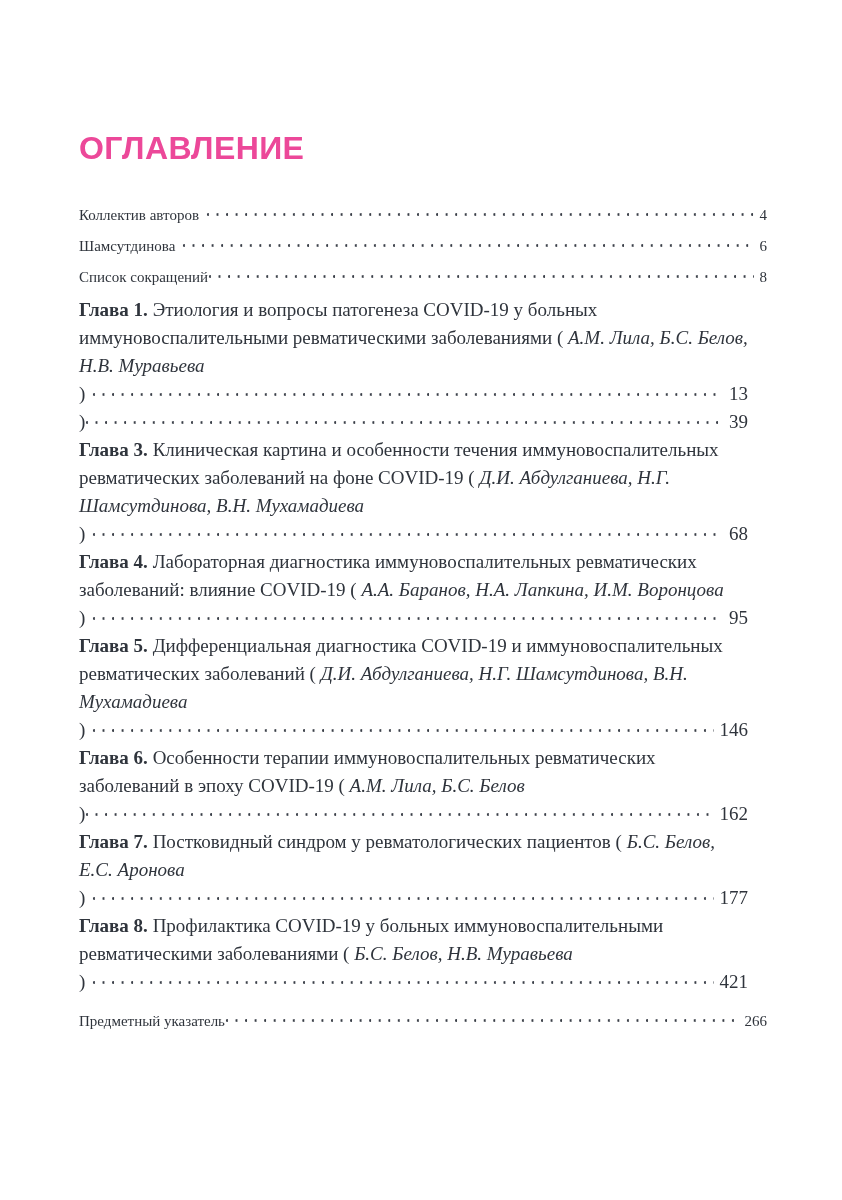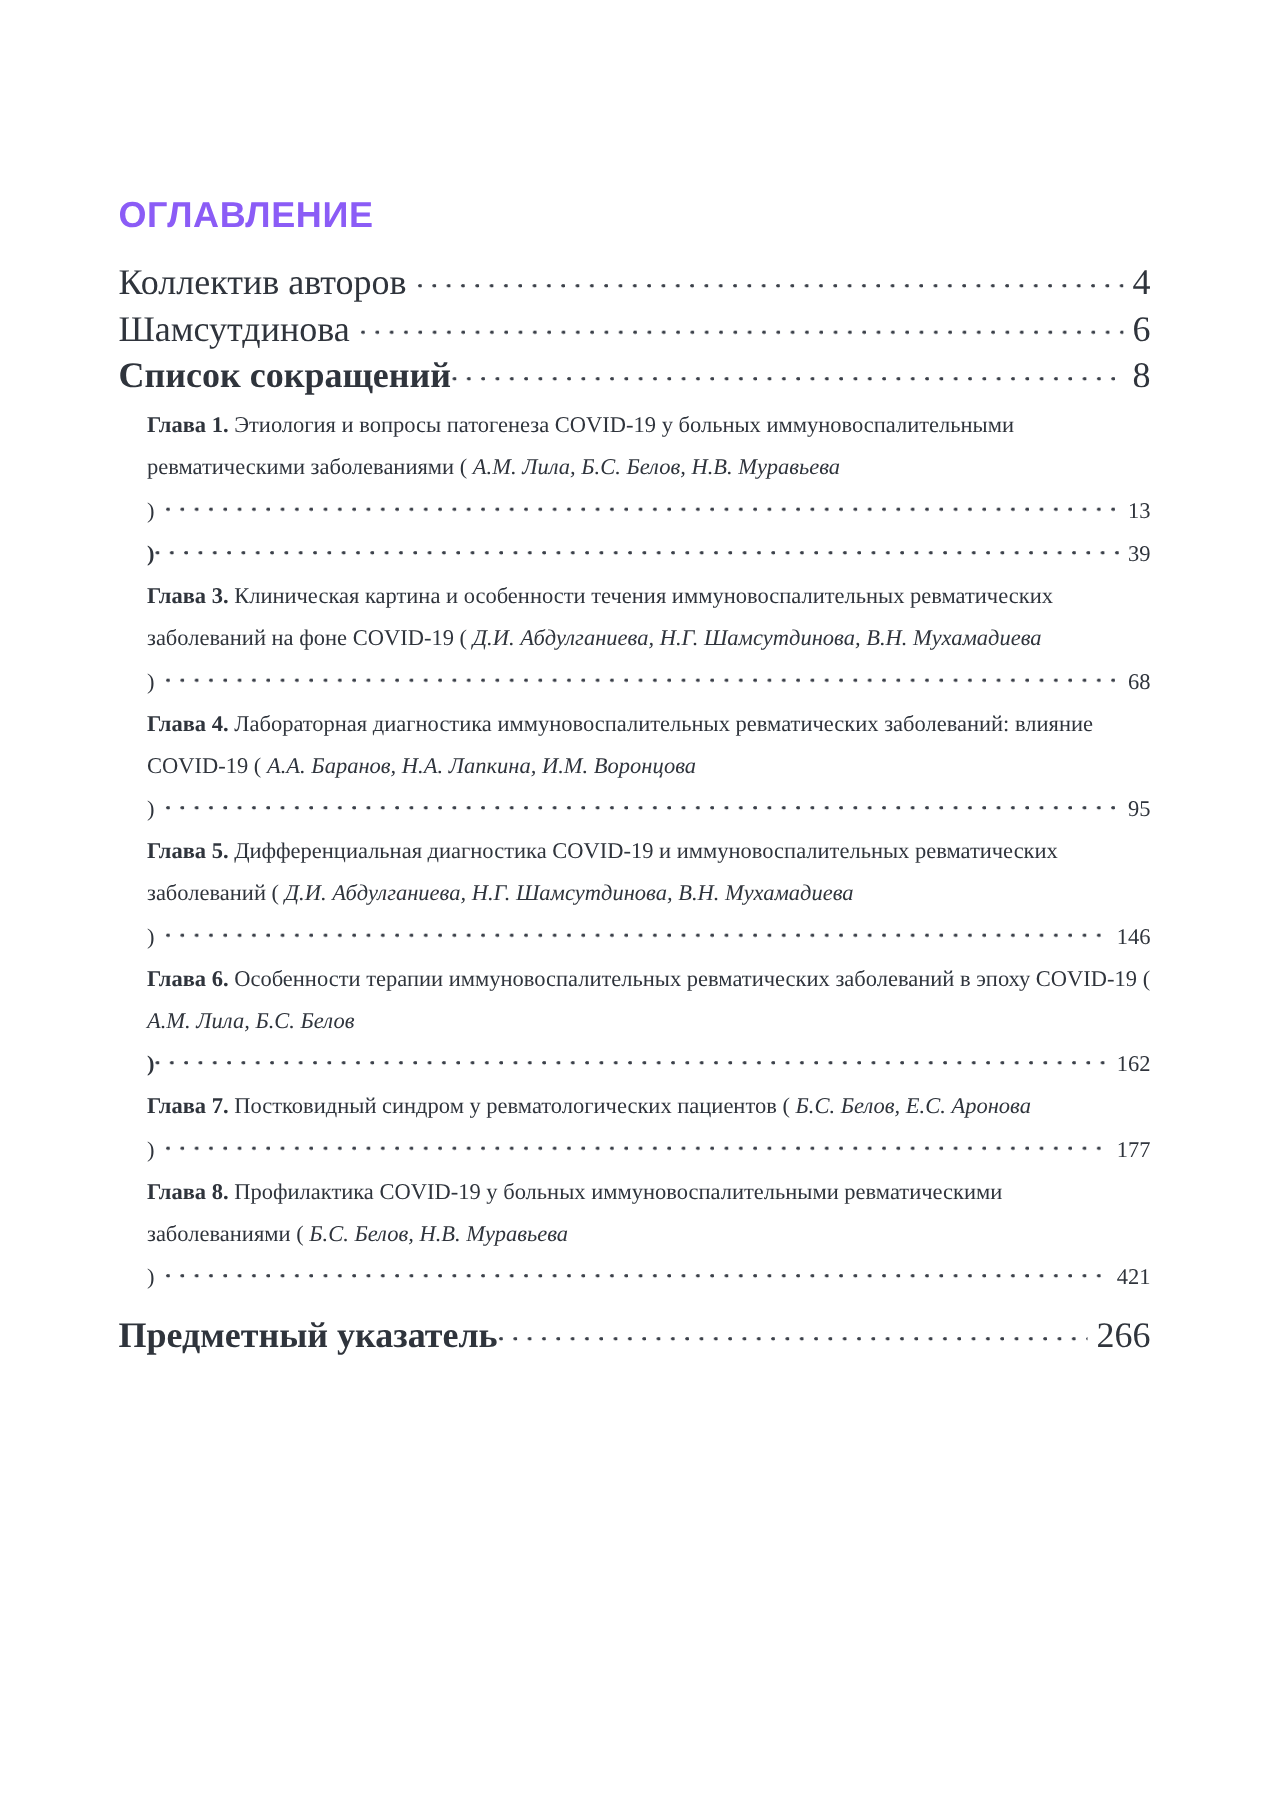--- a/index.html
+++ b/index.html
@@ -31,31 +31,31 @@
     position: absolute;
     left: 79px;
     top: 132px;
     width: 688px;
   }
 
   
   .toc-title {
     font-family: "Liberation Sans", "DejaVu Sans", sans-serif;
     font-weight: bold;
-    font-size: 24px;
+    font-size: 32px;
     letter-spacing: 0.4px;
-    color: #8b5cf6;
+    color: #ec4899;
     line-height: 1;
-    margin: 0 0 18px 0;
+    margin: 0 0 36px 0;
   }
 
   
   .toc-entry {
     position: relative;
-    font-size: 24px;
+    font-size: 15px;
     line-height: 31px;
     color: #2f343c;
     margin: 0;
   }
 
   
   .leaders {
     display: inline-block;
     position: relative;
     height: 19px;
@@ -79,27 +79,26 @@
   }
   .row .pageno {
     flex: 0 0 auto;
     text-align: right;
     padding-left: 6px;
     font-variant-numeric: lining-nums;
   }
 
   
   .gap-wide { padding-right: 7px; }
-  .gap-none { padding-right: 0; font-weight: bold; }
+  .gap-none { padding-right: 0; }
 
   
   .chapter {
-    margin-left: 19px;
     width: 669px;
-    font-size: 15px;
+    font-size: 19px;
     line-height: 28px;
   }
   .chapter .row { width: 669px; }
   .chapter-line {
     white-space: pre-wrap;
   }
   .chap-num {
     font-weight: bold;
   }
   .author {

